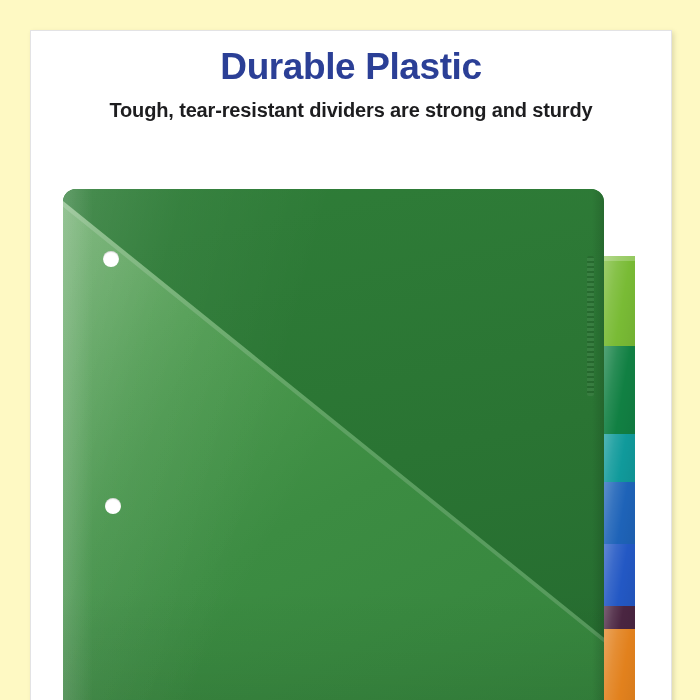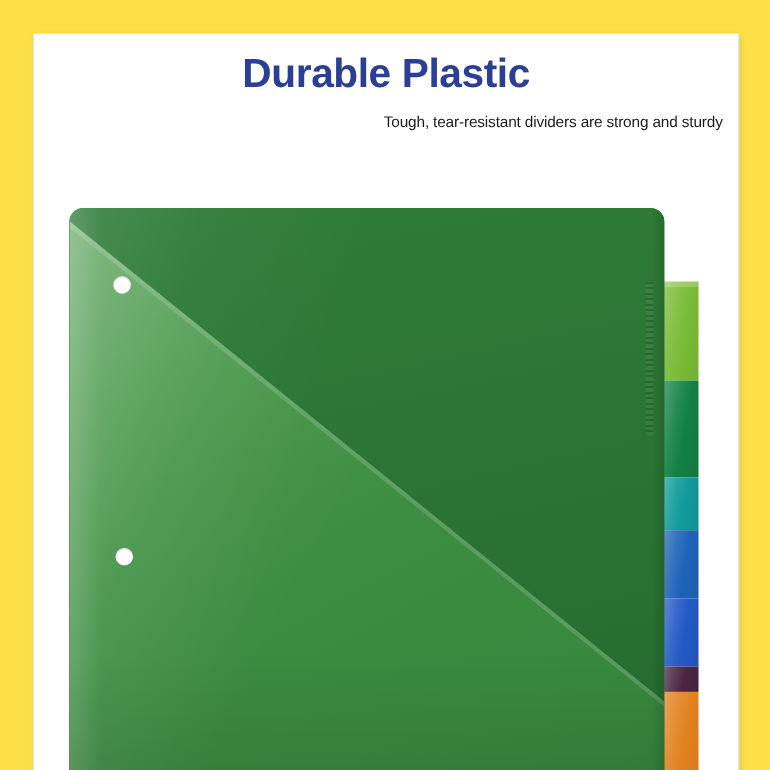--- a/index.html
+++ b/index.html
@@ -14,21 +14,21 @@
     overflow: hidden;
     font-family: "Liberation Sans", sans-serif;
     -webkit-font-smoothing: antialiased;
   }
 
   
   #stage {
     position: relative;
     width: 700px;
     height: 700px;
-    background: #fde047;
+    background: #fef9c3;
   }
 
   
   #product-card {
     position: absolute;
     left: 30px;
     top: 30px;
     width: 640px;
     height: 690px;            
     background: #ffffff;
@@ -50,28 +50,27 @@
     margin: 0;
     font-size: 37px;
     line-height: 44px;
     font-weight: bold;
     letter-spacing: -0.4px;
     color: #2b3f96;
     font-family: "Liberation Sans", sans-serif;
   }
   #subhead {
     margin: 9px 0 0 0;
-    font-size: 14px;
+    font-size: 20px;
     line-height: 25px;
-    font-weight: normal;
+    font-weight: bold;
     color: #1d1d1f;
     letter-spacing: -0.15px;
     font-family: "Liberation Sans", sans-serif;
     padding: 0 14px;
-    text-align: right;
   }
 
   
   #divider-stack {
     position: absolute;
     left: 0;
     top: 0;
     width: 640px;
     height: 690px;
   }

